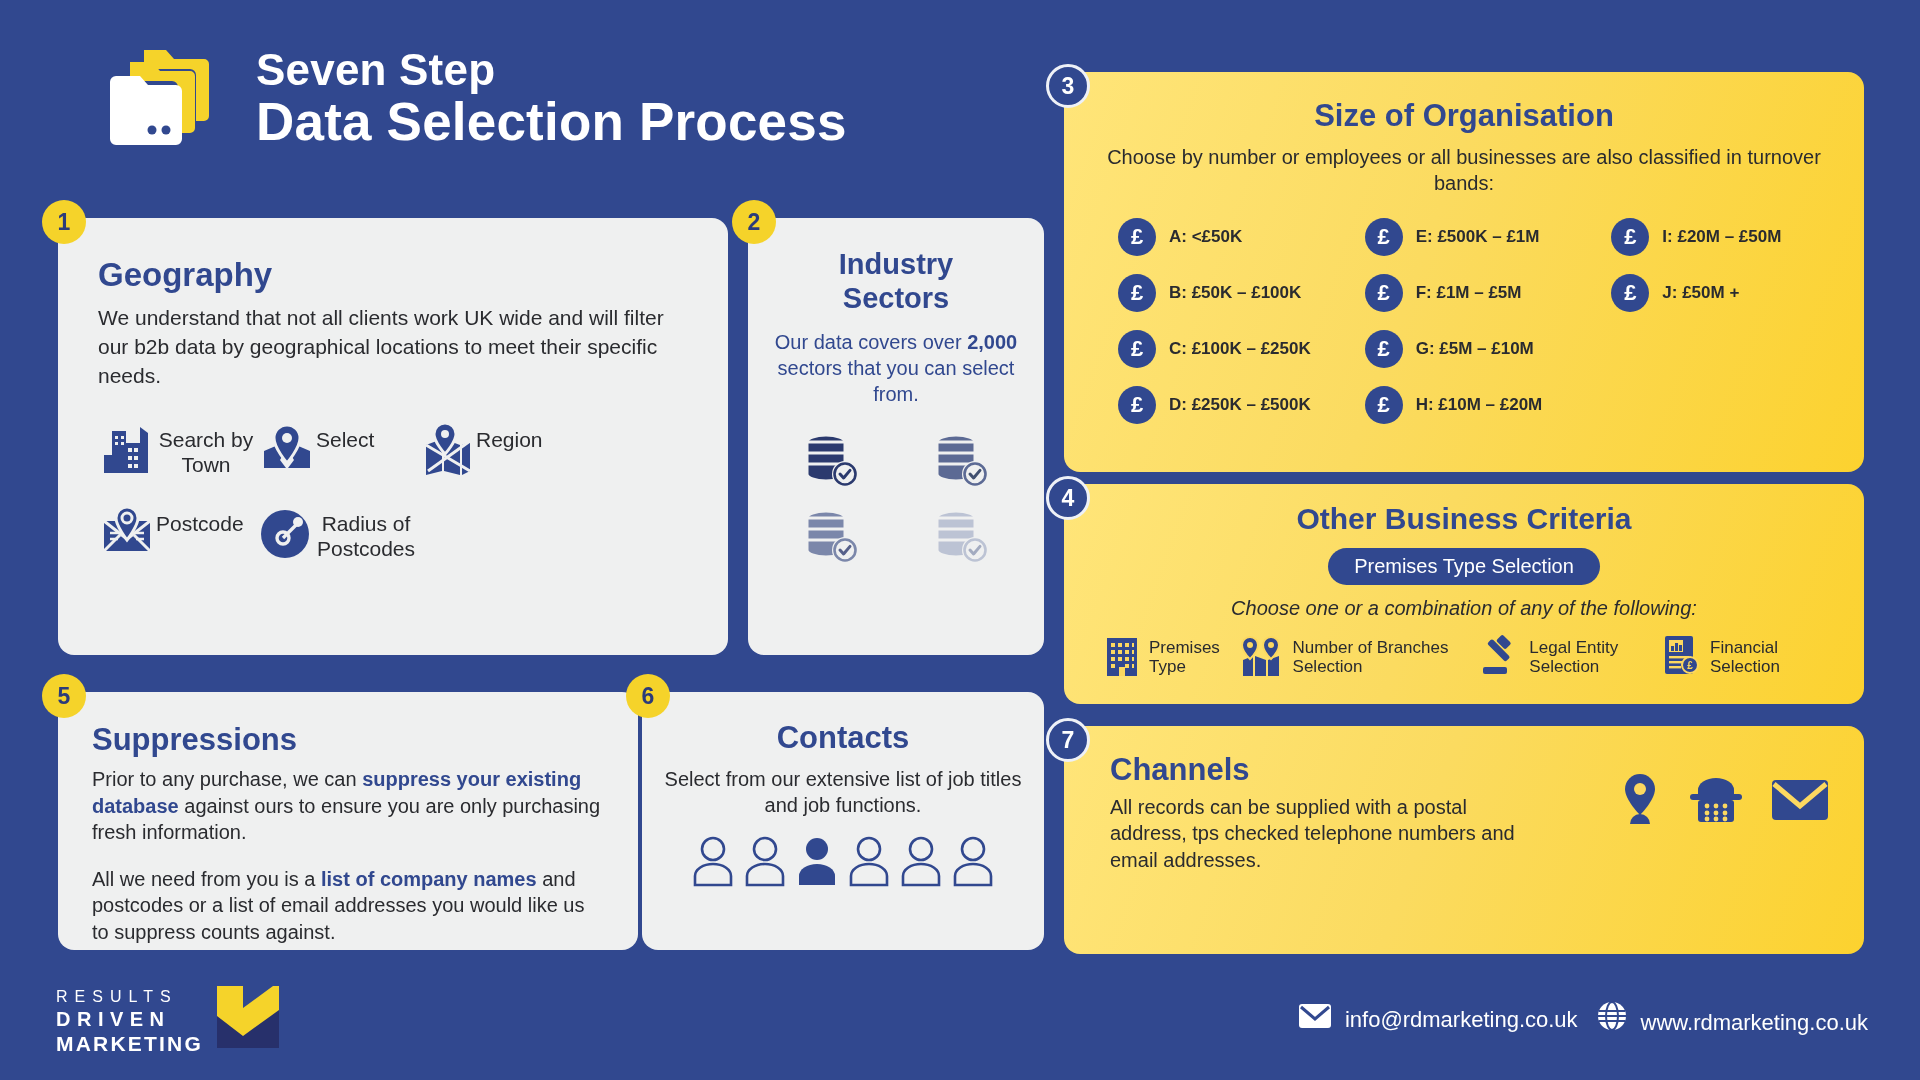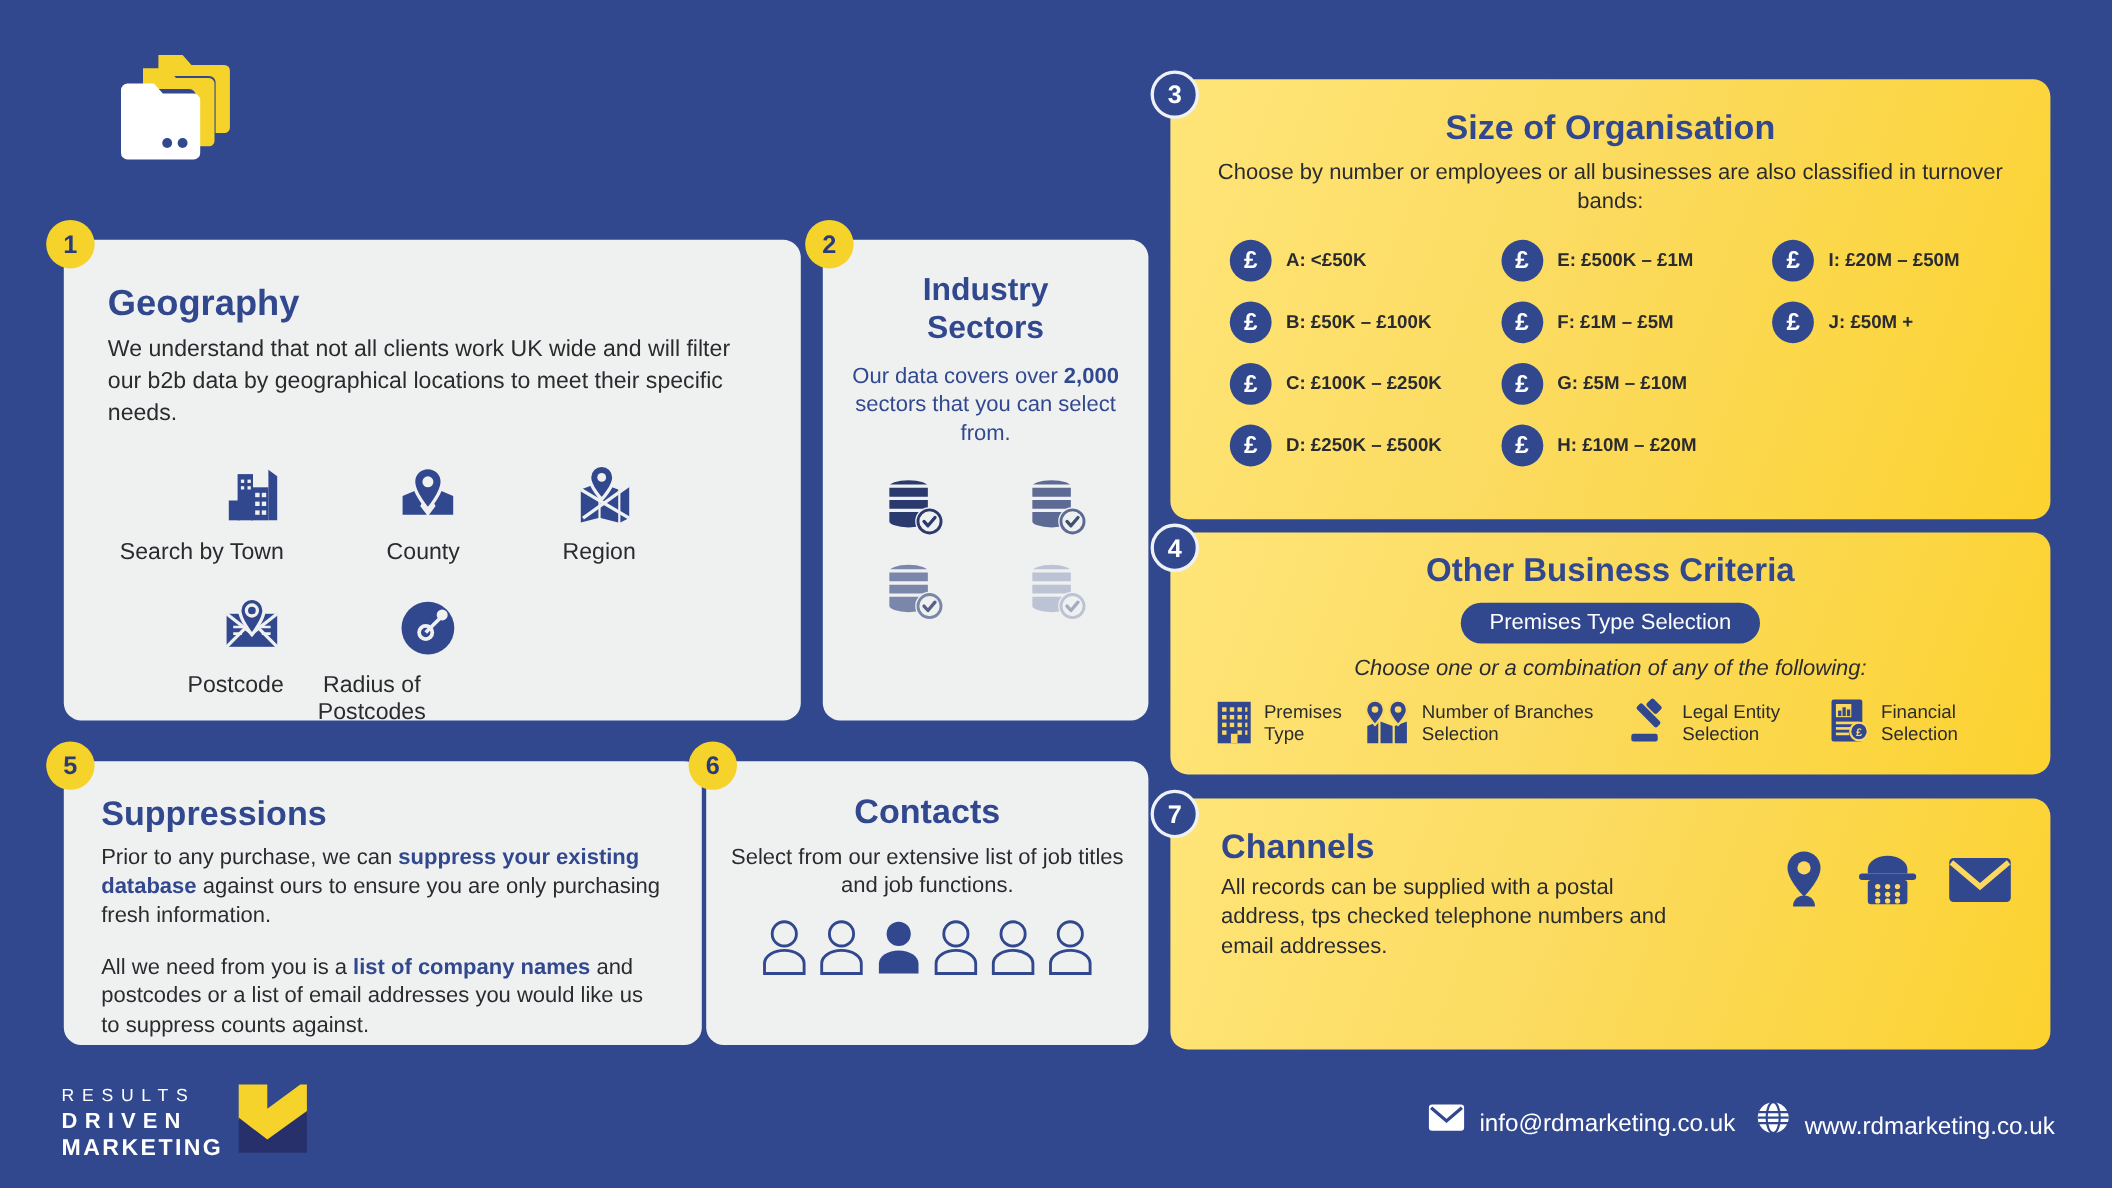--- a/index.html
+++ b/index.html
@@ -37,21 +37,21 @@
 
   .card-title-blue { color: #31488f; font-weight: 800; }
   .body-text { color: #2a2b2f; }
 
   
   #card1 { left: 58px; top: 218px; width: 670px; height: 437px; }
   #card1 .inner { padding: 38px 40px 0 40px; }
   #card1 h2 { font-size: 33px; margin-bottom: 10px; }
   #card1 p { font-size: 21px; line-height: 1.38; max-width: 600px; }
   .geo-grid { display: flex; flex-wrap: wrap; margin-top: 24px; }
-  .geo-item { width: 160px; margin-bottom: 22px; display: flex; flex-direction: column; align-items: flex-end; }
+  .geo-item { width: 160px; margin-bottom: 22px; display: flex; flex-direction: row; align-items: flex-start; }
   .geo-item .ic { height: 62px; display: flex; align-items: flex-end; justify-content: center; }
   .geo-item .lbl { margin-top: 12px; text-align: center; font-size: 21px; color: #2a2b2f; line-height: 1.2; }
 
   
   #card2 { left: 748px; top: 218px; width: 296px; height: 437px; }
   #card2 .inner { padding: 30px 26px 0 26px; text-align: center; }
   #card2 h2 { font-size: 29px; line-height: 1.16; }
   #card2 p { color: #31488f; font-size: 20px; line-height: 1.3; margin-top: 14px; }
   #card2 p b { font-weight: 800; }
   .db-grid { margin-top: 22px; display: grid; grid-template-columns: repeat(2, 1fr); gap: 10px 16px; justify-items: center; }
@@ -123,20 +123,24 @@
 
   <div class="header">
     <div class="logo-folders">
       <svg width="118" height="112" viewBox="0 0 118 112">
         <path d="M44 8 h22 l8 9 h30 a5 5 0 0 1 5 5 v52 a5 5 0 0 1 -5 5 h-8 v-46 a6 6 0 0 0 -6 -6 h-46 z" fill="#f5d32a"></path>
         <path d="M30 20 h22 l8 9 h30 a5 5 0 0 1 5 5 v52 a5 5 0 0 1 -5 5 h-12 v-46 a6 6 0 0 0 -6 -6 h-42 z" fill="#f5d32a"></path>
         <path d="M16 34 h24 l8 9 h28 a6 6 0 0 1 6 6 v48 a6 6 0 0 1 -6 6 h-60 a6 6 0 0 1 -6 -6 v-57 a6 6 0 0 1 6 -6 z" fill="#ffffff"></path>
         <circle cx="52" cy="88" r="4.5" fill="#31488f"></circle>
         <circle cx="66" cy="88" r="4.5" fill="#31488f"></circle>
       </svg>
+    </div>
+    <div class="header-text">
+      <div class="header-line1">Seven Step</div>
+      <div class="header-line2">Data Selection Process</div>
     </div>
   </div>
 
   <div class="card light" id="card1">
     <div class="badge yellowbadge" style="left:-16px; top:-18px;">1</div>
     <div class="inner">
       <h2 class="card-title-blue">Geography</h2>
       <p class="body-text">We understand that not all clients work UK wide and will filter our b2b data by geographical locations to meet their specific needs.</p>
       <div class="geo-grid">
 
@@ -166,21 +170,21 @@
 
         <div class="geo-item">
           <div class="ic">
             <svg width="58" height="56" viewBox="0 0 58 56">
               <path d="M6 30 l14 -6 l8 5 l-6 10 l6 8 h-22z" fill="#31488f"></path>
               <path d="M52 30 l-14 -6 l-8 5 l6 10 l-6 8 h22z" fill="#31488f"></path>
               <path d="M29 4 a13 13 0 0 1 13 13 c0 10 -13 25 -13 25 s-13 -15 -13 -25 a13 13 0 0 1 13 -13z" fill="#31488f" stroke="#eff0f0" stroke-width="3"></path>
               <circle cx="29" cy="17" r="5" fill="#eff0f0"></circle>
             </svg>
           </div>
-          <div class="lbl">County</div>
+          <div class="lbl">Select</div>
         </div>
 
         <div class="geo-item">
           <div class="ic">
             <svg width="58" height="56" viewBox="0 0 58 56">
               <path d="M8 24 l16 -6 v32 l-16 4z" fill="#31488f"></path>
               <path d="M26 18 l16 6 v30 l-16 -4z" fill="#31488f"></path>
               <path d="M44 24 l8 -4 v30 l-8 4z" fill="#31488f"></path>
               <path d="M8 24 L52 50" stroke="#eff0f0" stroke-width="3" fill="none"></path>
               <path d="M52 20 L10 50" stroke="#eff0f0" stroke-width="3" fill="none"></path>

